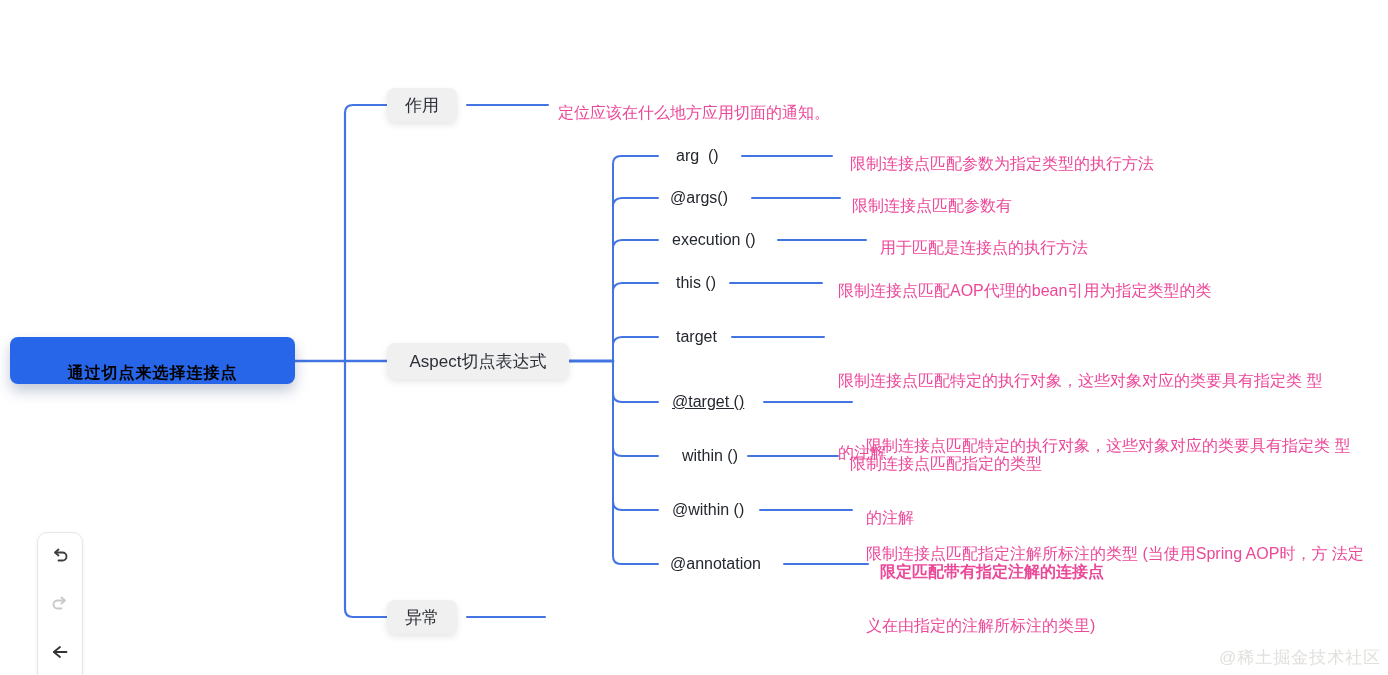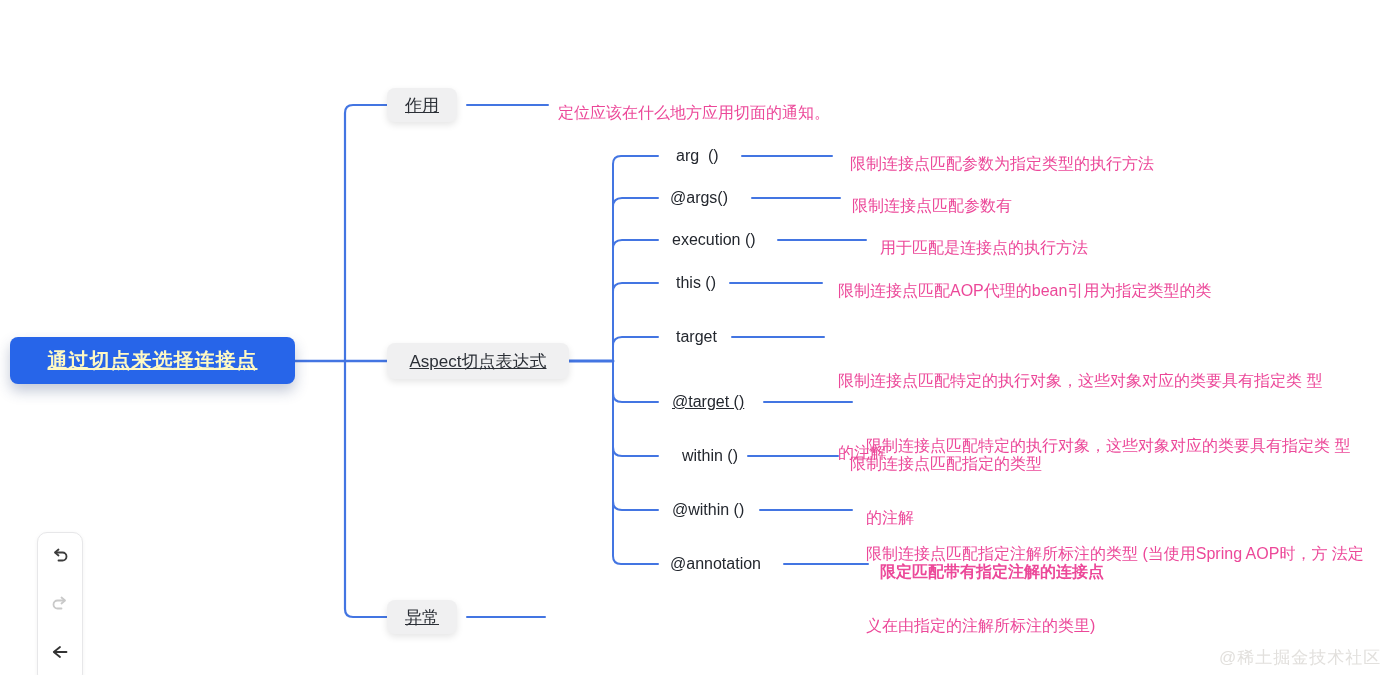--- a/index.html
+++ b/index.html
@@ -1,23 +1,23 @@
 <!DOCTYPE html>
 <html><head>
 <meta charset="utf-8">
 <style>
   html,body{margin:0;padding:0;background:#ffffff;}
   body{width:1388px;height:675px;overflow:hidden;
        font-family:"Liberation Sans","DejaVu Sans",sans-serif;color:#23272e;}
   .canvas{position:relative;width:1388px;height:675px;background:#fff;}
   svg.connectors{position:absolute;left:0;top:0;z-index:1;}
   .node{position:absolute;display:flex;align-items:center;justify-content:center;
-        border-radius:8px;z-index:2;cursor:default;text-decoration:underline;}
-  .node-root{background:#2765e9;color:#fef9c3;font-weight:bold;font-size:20px;
-             letter-spacing:1px;box-shadow:0 7px 14px rgba(40,60,110,0.28);}
+        border-radius:8px;z-index:2;cursor:default;}
+  .node-root{background:#2765e9;color:#000000;font-weight:bold;font-size:16px;
+             letter-spacing:1px;box-shadow:0 7px 14px rgba(40,60,110,0.28);align-items:flex-end;}
   .node-branch{background:#f0f0f1;color:#2b2f36;font-size:17px;
                box-shadow:0 3px 7px rgba(0,0,0,0.10);}
   .leaf-label{position:absolute;z-index:2;font-size:16px;height:22px;line-height:22px;
               color:#23272e;white-space:pre;}
   .desc{position:absolute;z-index:2;font-size:16px;line-height:24px;color:#ec4899;white-space:pre;margin-top:8px;}
   .toolbar{position:absolute;left:37px;top:532px;width:46px;height:152px;background:#fff;
            border:1px solid #e7e7e9;border-radius:10px;box-shadow:0 1px 4px rgba(0,0,0,0.05);
            display:flex;flex-direction:column;align-items:center;padding-top:9px;
            box-sizing:border-box;gap:18px;z-index:3;}
   .tool-btn{width:30px;height:30px;display:flex;align-items:center;justify-content:center;

